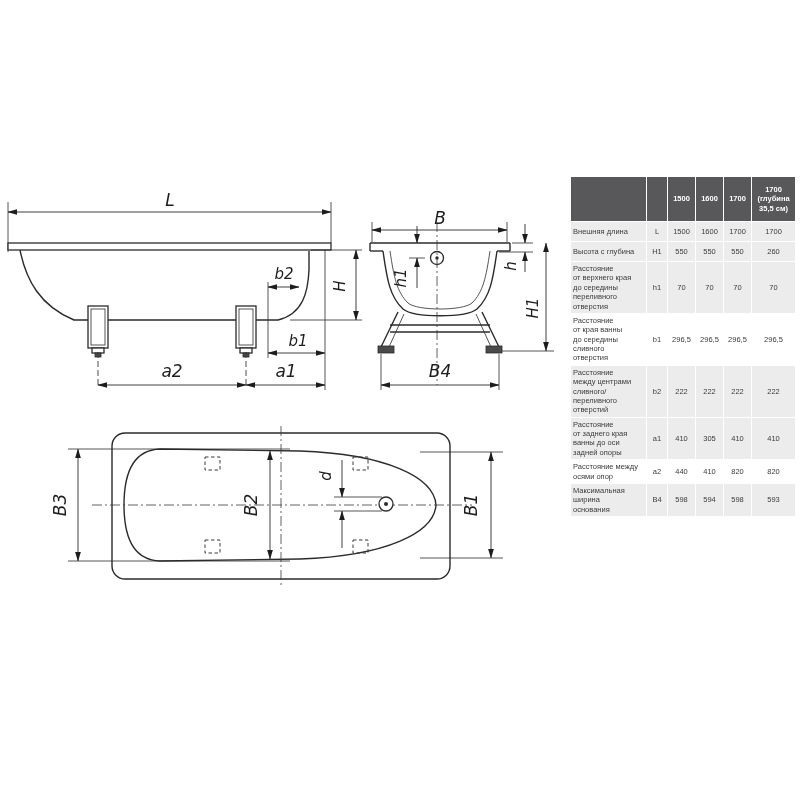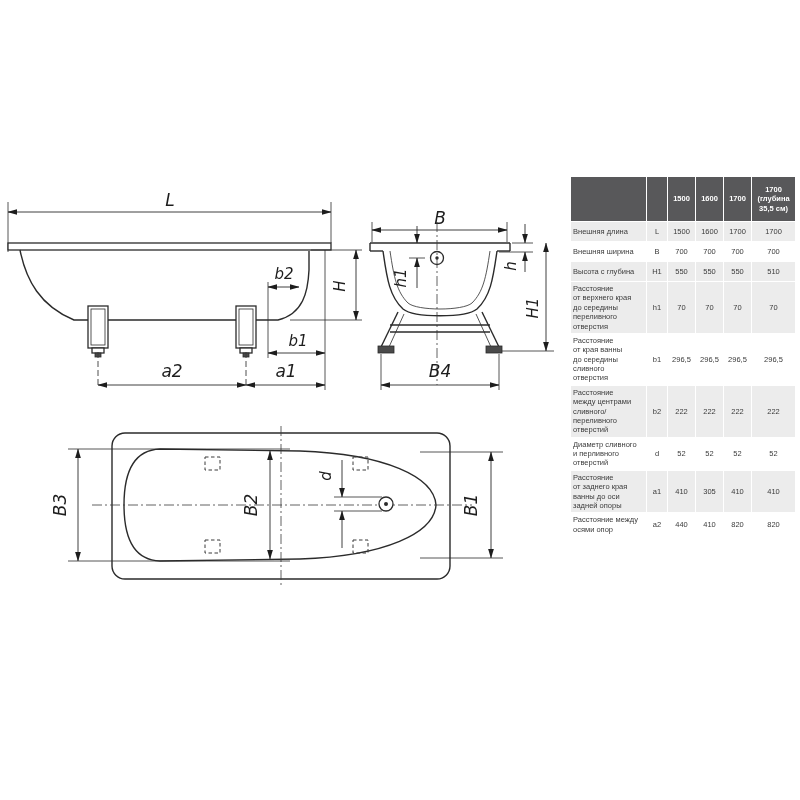--- a/index.html
+++ b/index.html
@@ -199,35 +199,27 @@
       </thead>
       <tbody>
         <tr class="odd">
           <td class="lbl">Внешняя длина</td>
           <td class="sym">L</td>
           <td class="val">1500</td>
           <td class="val">1600</td>
           <td class="val">1700</td>
           <td class="val">1700</td>
         </tr>
-        <tr>
-          <td class="lbl">Внешняя ширина</td>
-          <td class="sym">B</td>
-          <td class="val">700</td>
-          <td class="val">700</td>
-          <td class="val">700</td>
-          <td class="val">700</td>
-        </tr>
         <tr class="odd">
           <td class="lbl">Высота с глубина</td>
           <td class="sym">H1</td>
           <td class="val">550</td>
           <td class="val">550</td>
           <td class="val">550</td>
-          <td class="val">510</td>
+          <td class="val">260</td>
         </tr>
         <tr class="odd">
           <td class="lbl">Расстояние
 от верхнего края
 до середины
 переливного
 отверстия</td>
           <td class="sym">h1</td>
           <td class="val">70</td>
           <td class="val">70</td>
@@ -251,46 +243,46 @@
 между центрами
 сливного/
 переливного
 отверстий</td>
           <td class="sym">b2</td>
           <td class="val">222</td>
           <td class="val">222</td>
           <td class="val">222</td>
           <td class="val">222</td>
         </tr>
-        <tr>
-          <td class="lbl">Диаметр сливного
-и перливного
-отверстий</td>
-          <td class="sym">d</td>
-          <td class="val">52</td>
-          <td class="val">52</td>
-          <td class="val">52</td>
-          <td class="val">52</td>
-        </tr>
         <tr class="odd">
           <td class="lbl">Расстояние
 от заднего края
 ванны до оси
 задней опоры</td>
           <td class="sym">a1</td>
           <td class="val">410</td>
           <td class="val">305</td>
           <td class="val">410</td>
           <td class="val">410</td>
         </tr>
         <tr>
           <td class="lbl">Расстояние между
 осями опор</td>
           <td class="sym">a2</td>
           <td class="val">440</td>
           <td class="val">410</td>
           <td class="val">820</td>
           <td class="val">820</td>
         </tr>
+        <tr class="odd">
+          <td class="lbl">Максимальная
+ширина
+основания</td>
+          <td class="sym">B4</td>
+          <td class="val">598</td>
+          <td class="val">594</td>
+          <td class="val">598</td>
+          <td class="val">593</td>
+        </tr>
       </tbody>
     </table>
   </div>
 </div>
 
 </body></html>

